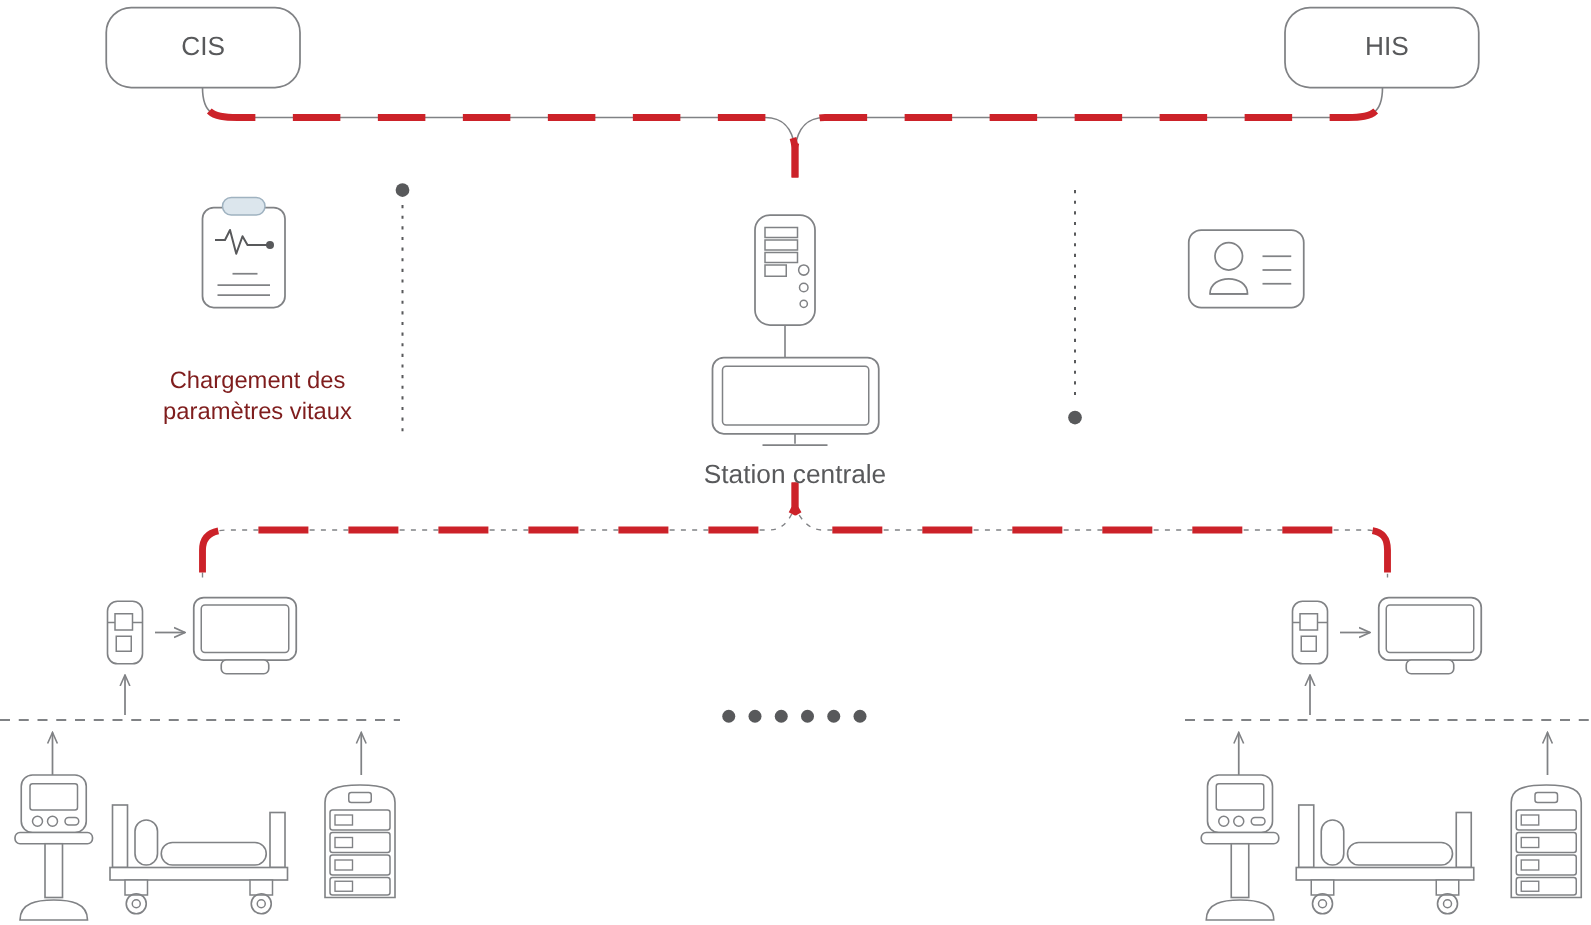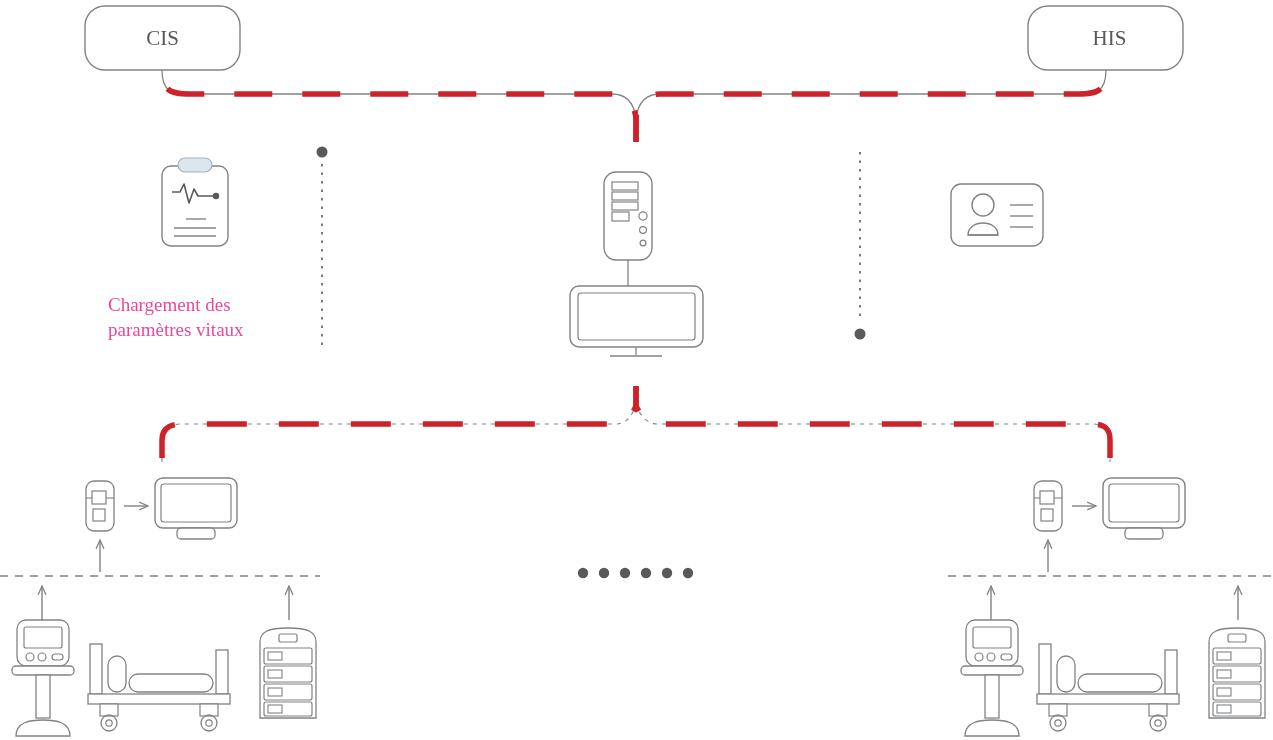--- a/index.html
+++ b/index.html
@@ -1,21 +1,21 @@
 <!DOCTYPE html>
 <html><head>
 <meta charset="utf-8">
 <style>
   html,body{margin:0;padding:0;background:#ffffff;}
   body{width:1273px;height:740px;overflow:hidden;
        font-family:"Liberation Sans","DejaVu Sans",sans-serif;}
-  #stage{position:relative;width:1025px;height:740px;font-family:Liberation Serif, serif;}
+  #stage{position:relative;width:1025px;height:740px;}
   svg#diagram{position:absolute;left:0;top:0;width:1273px;height:740px;}
-  .lbl{position:absolute;color:#ec4899;font-size:19px;line-height:25px;
-       white-space:pre-line;}
+  .lbl{position:absolute;color:#7f1d1d;font-size:19px;line-height:25px;
+       text-align:center;white-space:pre-line;}
   .node-lbl{position:absolute;color:#58595b;font-size:21px;text-align:center;}
 </style>
 </head>
 <body>
 
 <div id="stage">
 
 <svg id="diagram" viewBox="0 0 1273 740">
   <defs>
     <marker id="arrowS" viewBox="0 0 10 10" refX="9" refY="5" markerWidth="7" markerHeight="7" orient="auto-start-reverse">
@@ -222,18 +222,19 @@
     <circle cx="667" cy="573" r="5.2" fill="#58595b"></circle>
     <circle cx="688" cy="573" r="5.2" fill="#58595b"></circle>
   </g>
 </svg>
 
 <div class="node-lbl" style="left:85px;top:26px;width:155px;">CIS</div>
 
 <div class="node-lbl" style="left:1032px;top:26px;width:155px;">HIS</div>
 
 
+<div class="node-lbl" style="left:536px;top:368px;width:200px;">Station centrale</div>
 
 <div class="lbl" style="left:108px;top:292px;width:196px;">Chargement des
 paramètres vitaux</div>
 
 
 </div>
 
 </body></html>

